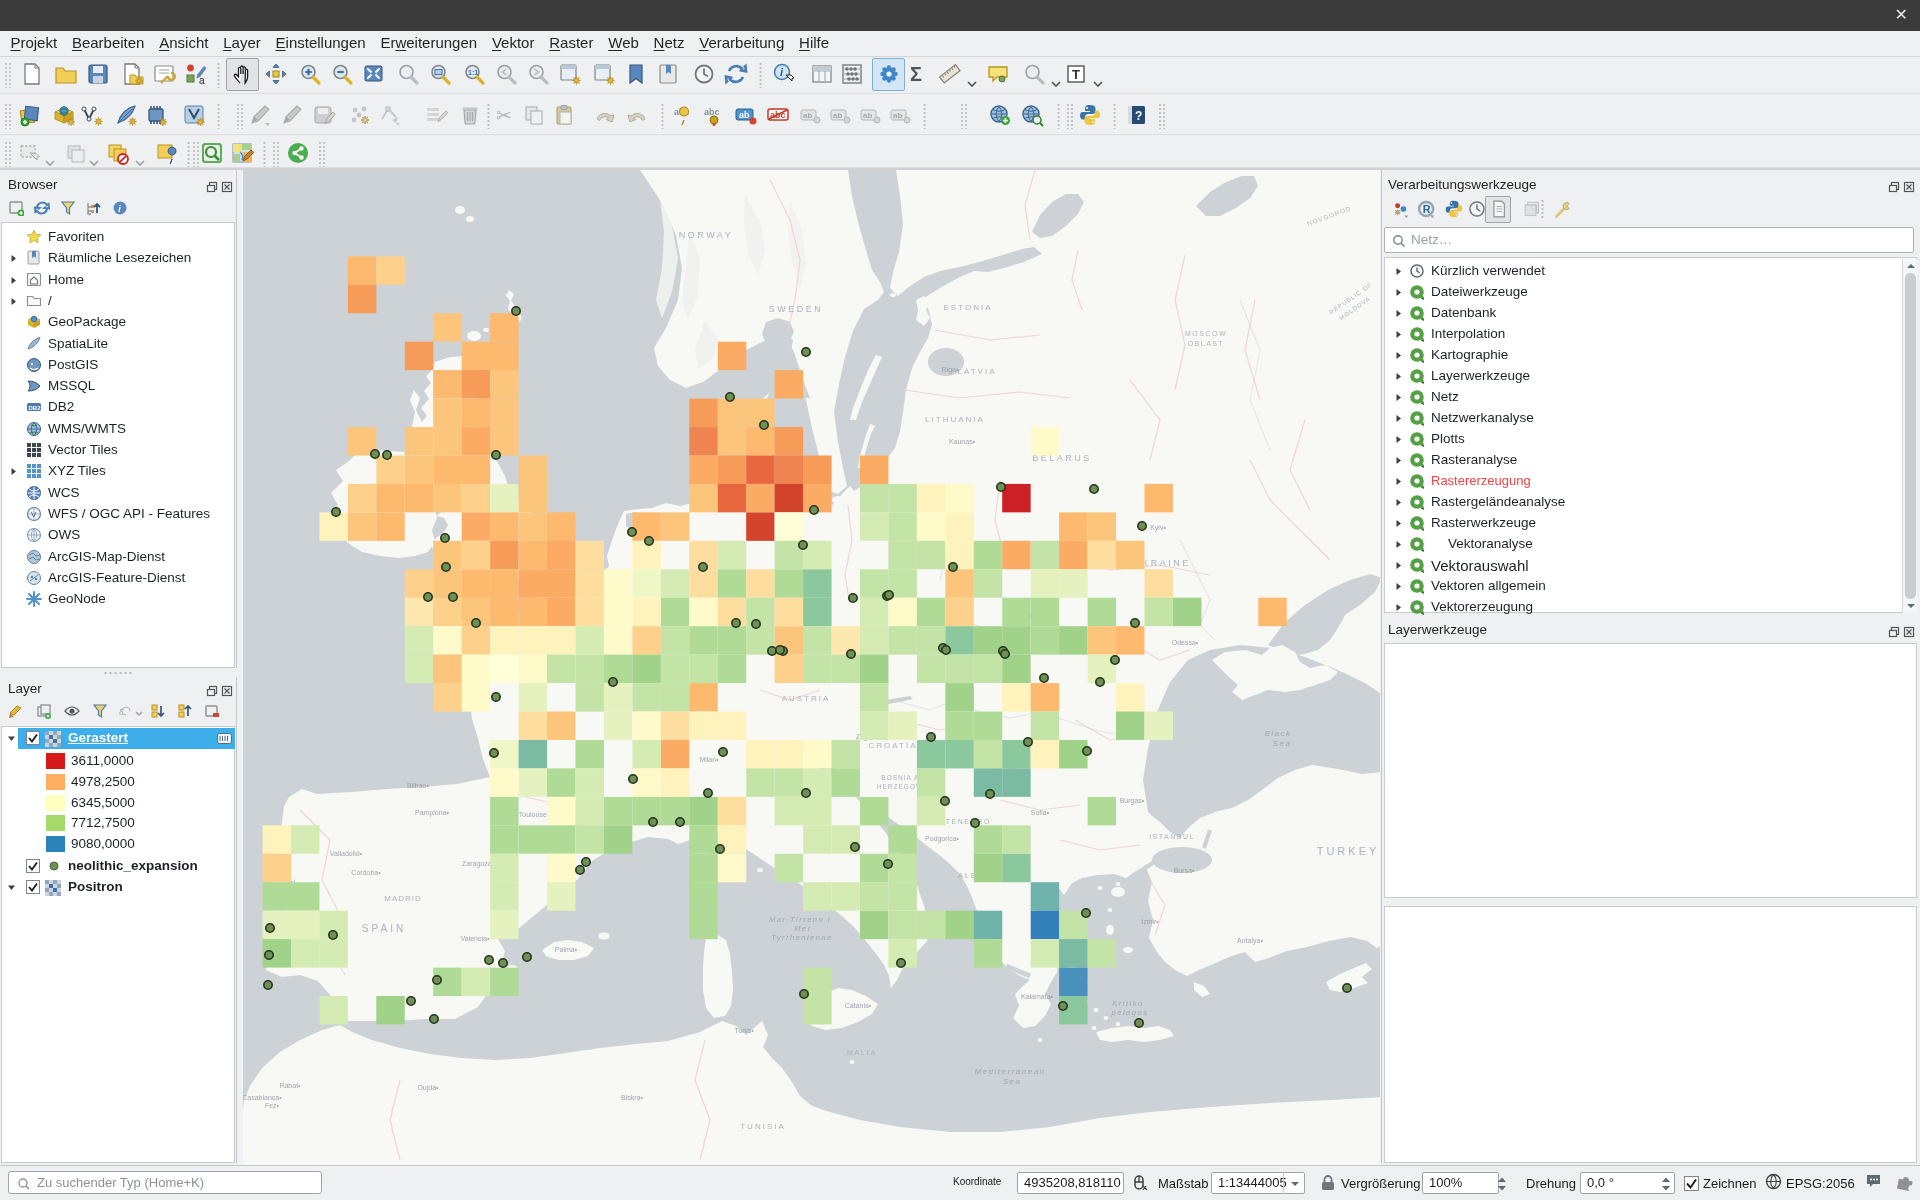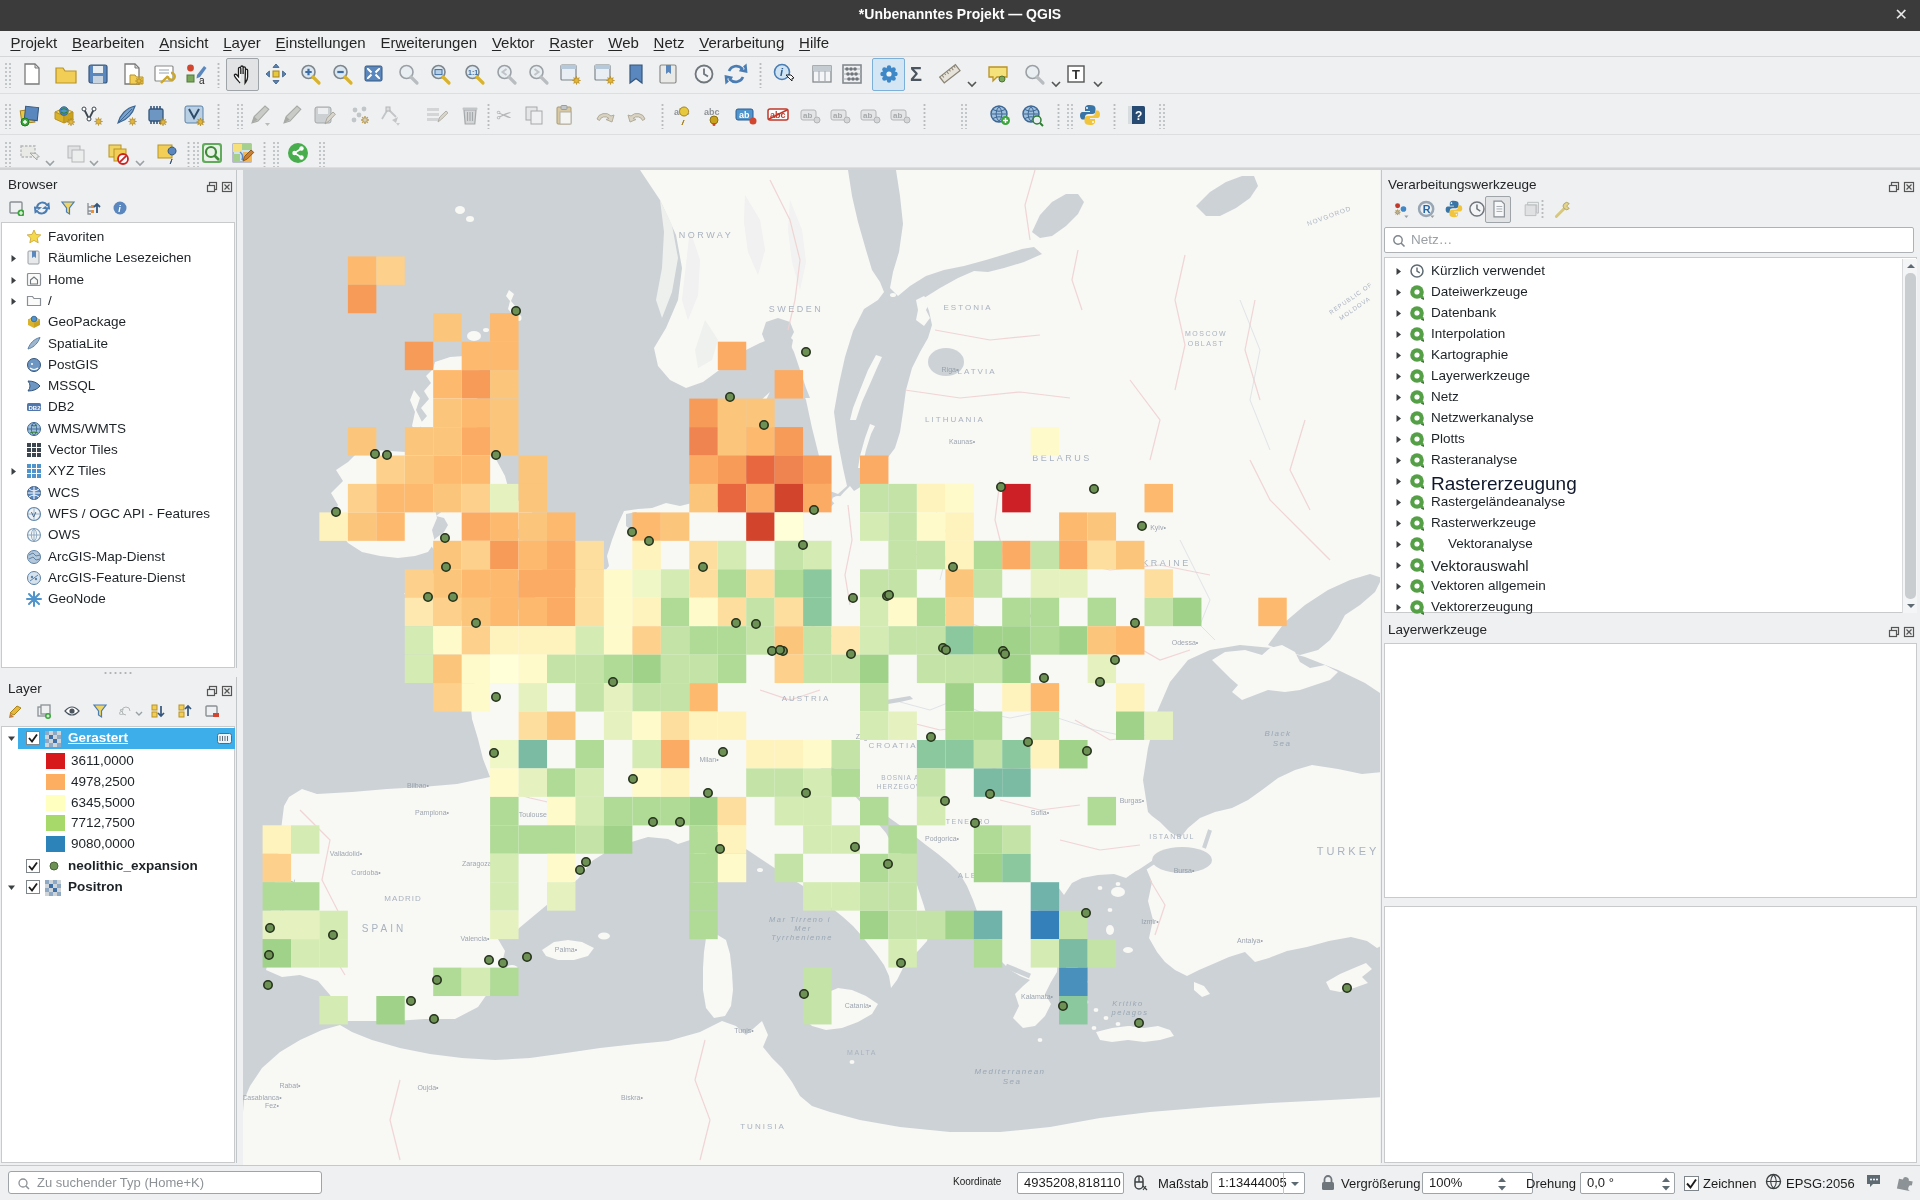--- a/index.html
+++ b/index.html
@@ -12,21 +12,20 @@
 #titlebar .x { position:absolute; right:12px; top:5px; color:#e8e8e8; font-size:16px; }
 #menubar { position:absolute; left:0; top:31px; width:1920px; height:26px; background:#eff0f1; padding-left:3px; padding-top:3px; border-bottom:1px solid #d4d6d8; }
 .tbrow { position:absolute; left:0; width:1920px; background:#eff0f1; }
 #leftdock { position:absolute; left:0; top:170px; width:237px; height:993px; background:#eff0f1; border-right:1px solid #c3c6c8; }
 #mapc { position:absolute; left:243px; top:170px; width:1137px; height:995px; background:#cdd2d6; }
 #rightdock { position:absolute; left:1381px; top:170px; width:539px; height:993px; background:#eff0f1; border-left:1px solid #c3c6c8; }
 #statusbar { position:absolute; left:0; top:1165px; width:1920px; height:35px; background:#eff0f1; border-top:1px solid #c6c8ca; }
 </style></head>
 <body>
 <div id="titlebar">
-    <span class="t">*Unbenanntes Projekt — QGIS</span>
     <span class="x">✕</span>
   </div>
 <div id="menubar"><span class="mi"><u>P</u>rojekt</span><span class="mi"><u>B</u>earbeiten</span><span class="mi"><u>A</u>nsicht</span><span class="mi"><u>L</u>ayer</span><span class="mi"><u>E</u>instellungen</span><span class="mi">Er<u>w</u>eiterungen</span><span class="mi"><u>V</u>ektor</span><span class="mi"><u>R</u>aster</span><span class="mi"><u>W</u>eb</span><span class="mi"><u>N</u>etz</span><span class="mi"><u>V</u>erarbeitung</span><span class="mi"><u>H</u>ilfe</span></div>
 <div class="tbrow" style="top:57px;height:37px;border-bottom:1px solid #dcdee0"></div>
 <div class="tbrow" style="top:94px;height:41px;border-bottom:1px solid #dcdee0"></div>
 <div class="tbrow" style="top:135px;height:33px;border-bottom:1px solid #dcdee0"></div>
 <div style="position:absolute;left:0;top:168px;width:1920px;height:2px;background:#d0d2d4"></div>
 <div style="position:absolute;left:4px;top:62px;width:7px;height:26px;background-image:radial-gradient(circle,#c3c6c8 1px,transparent 1.2px);background-size:4px 4px"></div>
 <div class="ic " style="left:20px;top:62px"><svg width="24" height="24" viewBox="0 0 24 24">
       <path d="M5 2 h10 l4 4 v16 h-14 z" fill="#fff" stroke="#7a7a7a" stroke-width="1.3"></path>
@@ -1421,21 +1420,21 @@
     <div class="abs" style="left:46px;top:194px;font-size:13.5px;color:#1c2226">Rasteranalyse</div>
     <svg class="abs" style="left:9px;top:219px" width="9" height="9">
       <path d="M2.5 1 l4.5 3.5 -4.5 3.5 z" fill="#3c4043"></path>
     </svg>
     <svg class="abs" style="left:24px;top:215px" width="16" height="16" viewBox="0 0 16 16">
       <circle cx="8" cy="8" r="6.8" fill="#55a046"></circle>
       <circle cx="8" cy="8" r="2.6" fill="#fff"></circle>
       <path d="M10 10 L14 14" stroke="#55a046" stroke-width="2.8"></path>
       <path d="M11.5 14.5 l3.5 -1 v2.5 z" fill="#3e7a33"></path>
     </svg>
-    <div class="abs" style="left:46px;top:215px;font-size:19px;color:#0f172a">Rastererzeugung</div>
+    <div class="abs" style="left:46px;top:215px;font-size:13px;color:#ef4444">Rastererzeugung</div>
     <svg class="abs" style="left:9px;top:240px" width="9" height="9">
       <path d="M2.5 1 l4.5 3.5 -4.5 3.5 z" fill="#3c4043"></path>
     </svg>
     <svg class="abs" style="left:24px;top:236px" width="16" height="16" viewBox="0 0 16 16">
       <circle cx="8" cy="8" r="6.8" fill="#55a046"></circle>
       <circle cx="8" cy="8" r="2.6" fill="#fff"></circle>
       <path d="M10 10 L14 14" stroke="#55a046" stroke-width="2.8"></path>
       <path d="M11.5 14.5 l3.5 -1 v2.5 z" fill="#3e7a33"></path>
     </svg>
     <div class="abs" style="left:46px;top:236px;font-size:13.5px;color:#1c2226">Rastergeländeanalyse</div>
@@ -1536,21 +1535,21 @@
       <svg class="abs" style="left:6px;top:8px" width="10" height="7">
         <path d="M1 1 l4 4 4 -4 z" fill="#5e6a72"></path>
       </svg>
     </div>
 </div>
 <svg class="abs" style="left:1320px;top:1174px" width="16" height="18" viewBox="0 0 16 18">
     <rect x="2" y="8" width="12" height="8" rx="1.5" fill="#6f767c"></rect>
     <path d="M4.5 8 V5.5 a3.5 3.5 0 0 1 7 0 V8" fill="none" stroke="#6f767c" stroke-width="1.8"></path>
   </svg>
 <div class="abs" style="left:1341px;top:1176px;font-size:13px;color:#1c1c1c">Vergrößerung</div>
-<div class="abs" style="left:1422px;top:1172px;width:111px;height:22px;background:#fff;border:1px solid #9fa4a8;border-radius:2px">
+<div class="abs" style="left:1422px;top:1172px;width:77px;height:22px;background:#fff;border:1px solid #9fa4a8;border-radius:2px">
     <div class="abs" style="left:6px;top:2px;font-size:13px;color:#1c1c1c">100%</div>
     <svg class="abs" style="left:74px;top:2px" width="10" height="18">
       <path d="M1 7 l4 -4.5 4 4.5 z" fill="#5e6a72"></path>
       <path d="M1 11 l4 4.5 4 -4.5 z" fill="#5e6a72"></path>
     </svg>
   </div>
 <div class="abs" style="left:1526px;top:1176px;font-size:13px;color:#1c1c1c">Drehung</div>
 <div class="abs" style="left:1580px;top:1172px;width:95px;height:22px;background:#fff;border:1px solid #9fa4a8;border-radius:2px">
     <div class="abs" style="left:6px;top:2px;font-size:13px;color:#1c1c1c">0,0 °</div>
     <svg class="abs" style="left:80px;top:2px" width="10" height="18">

